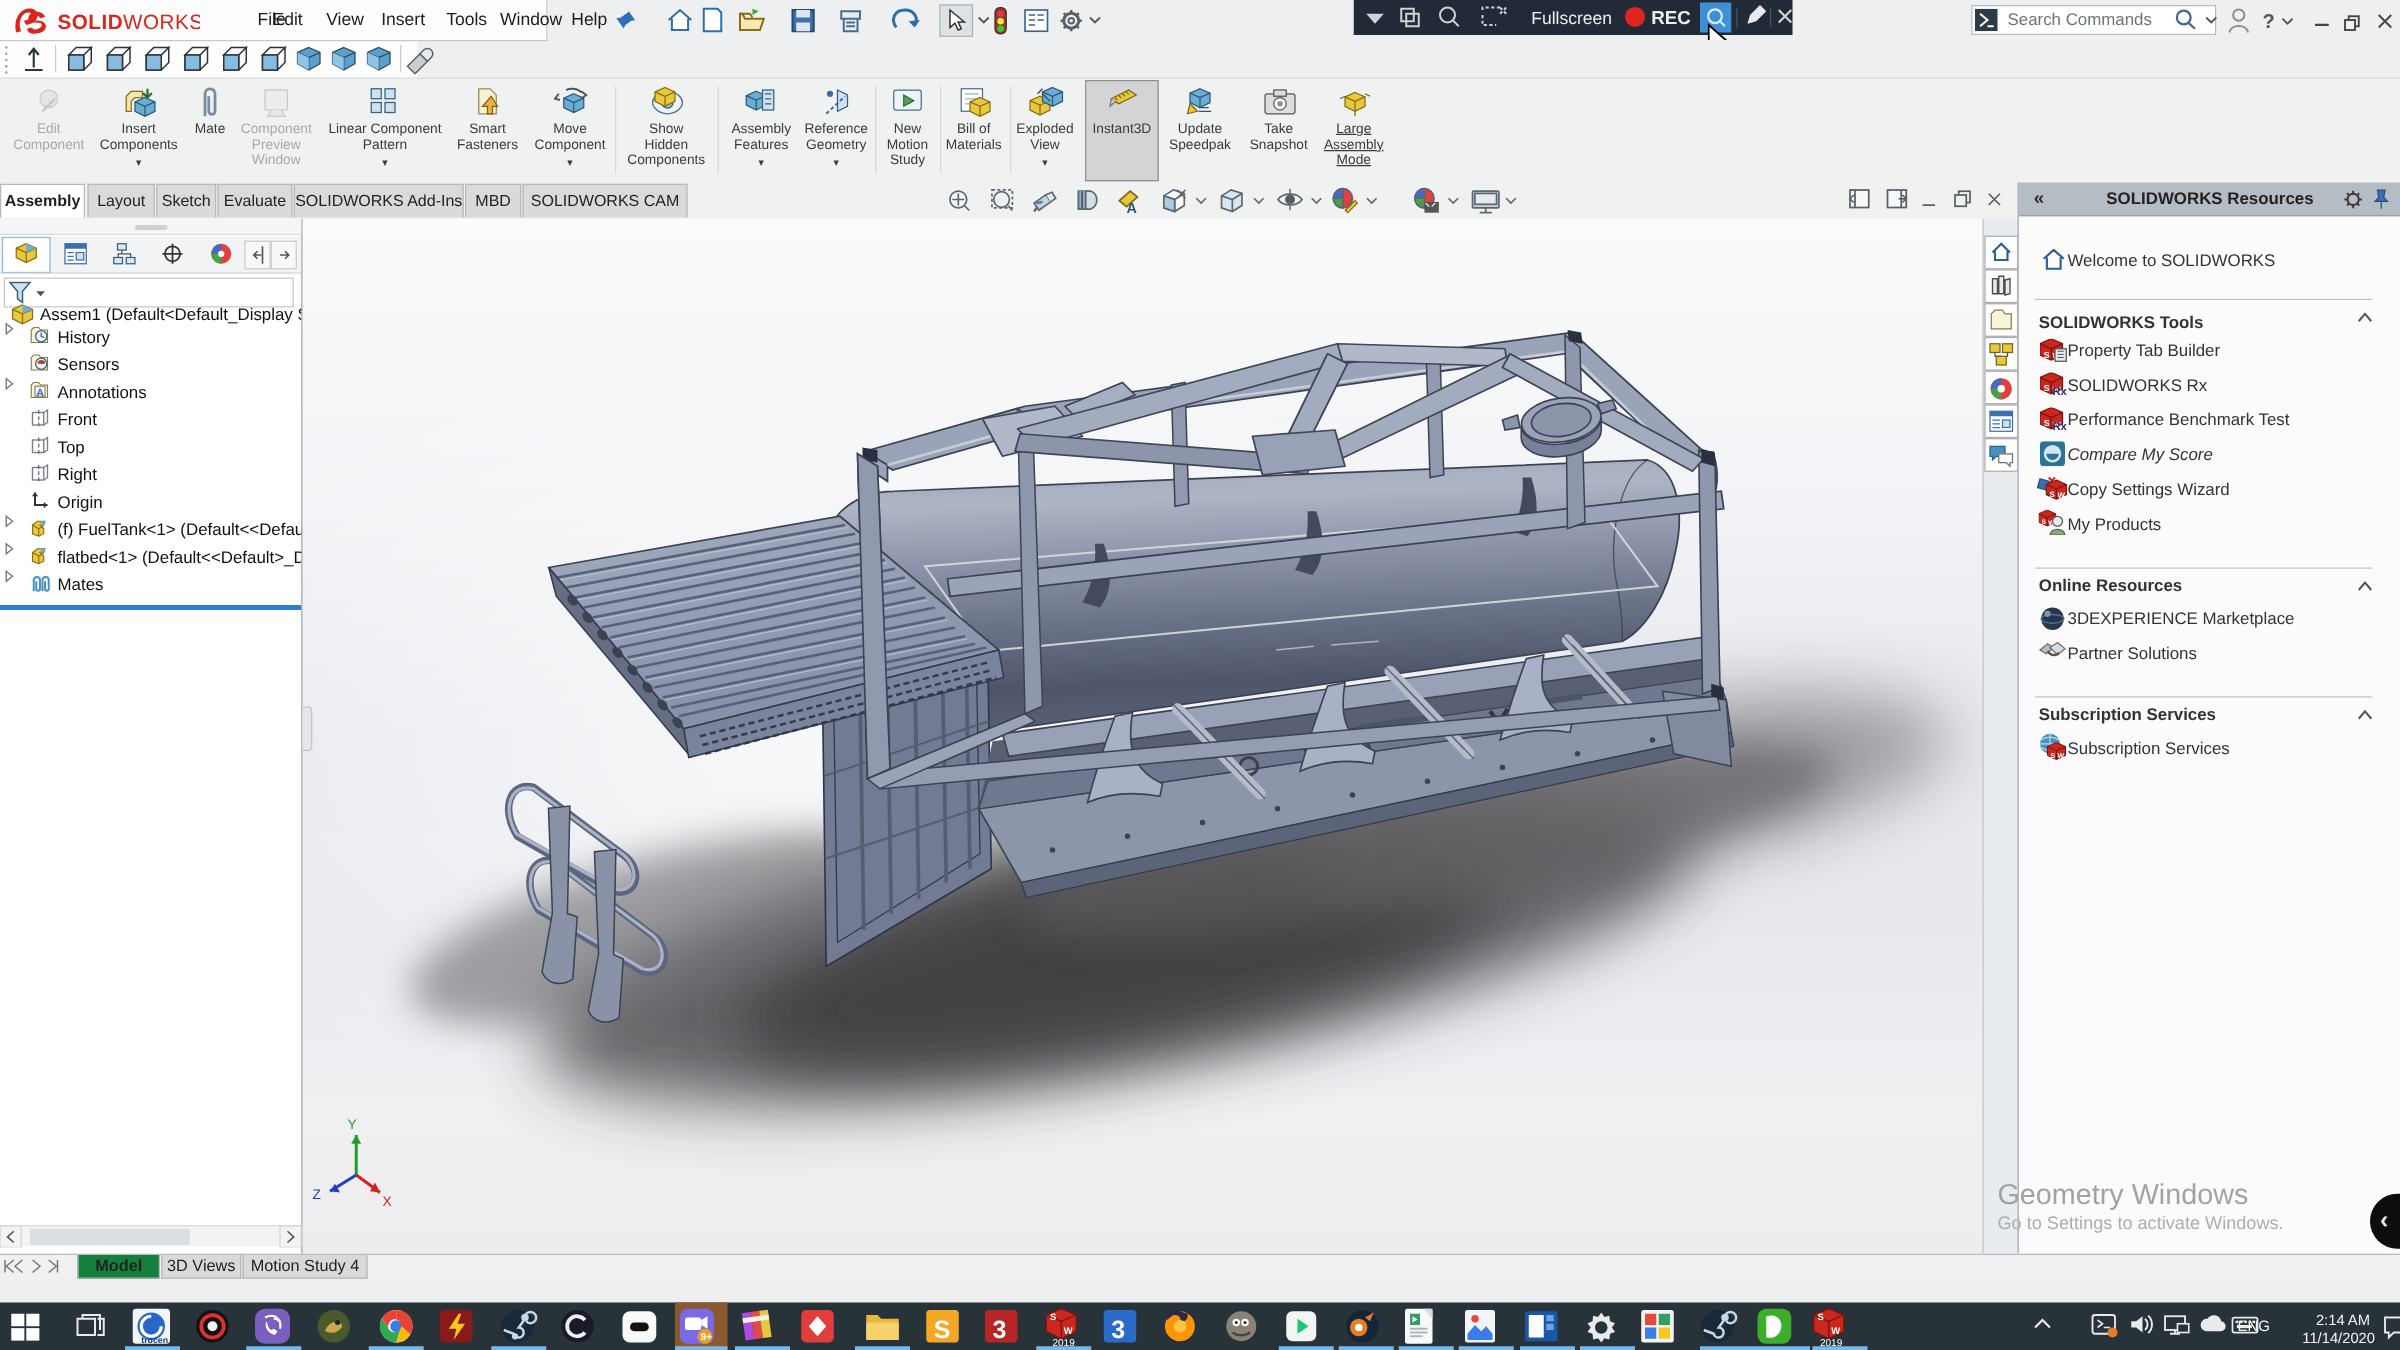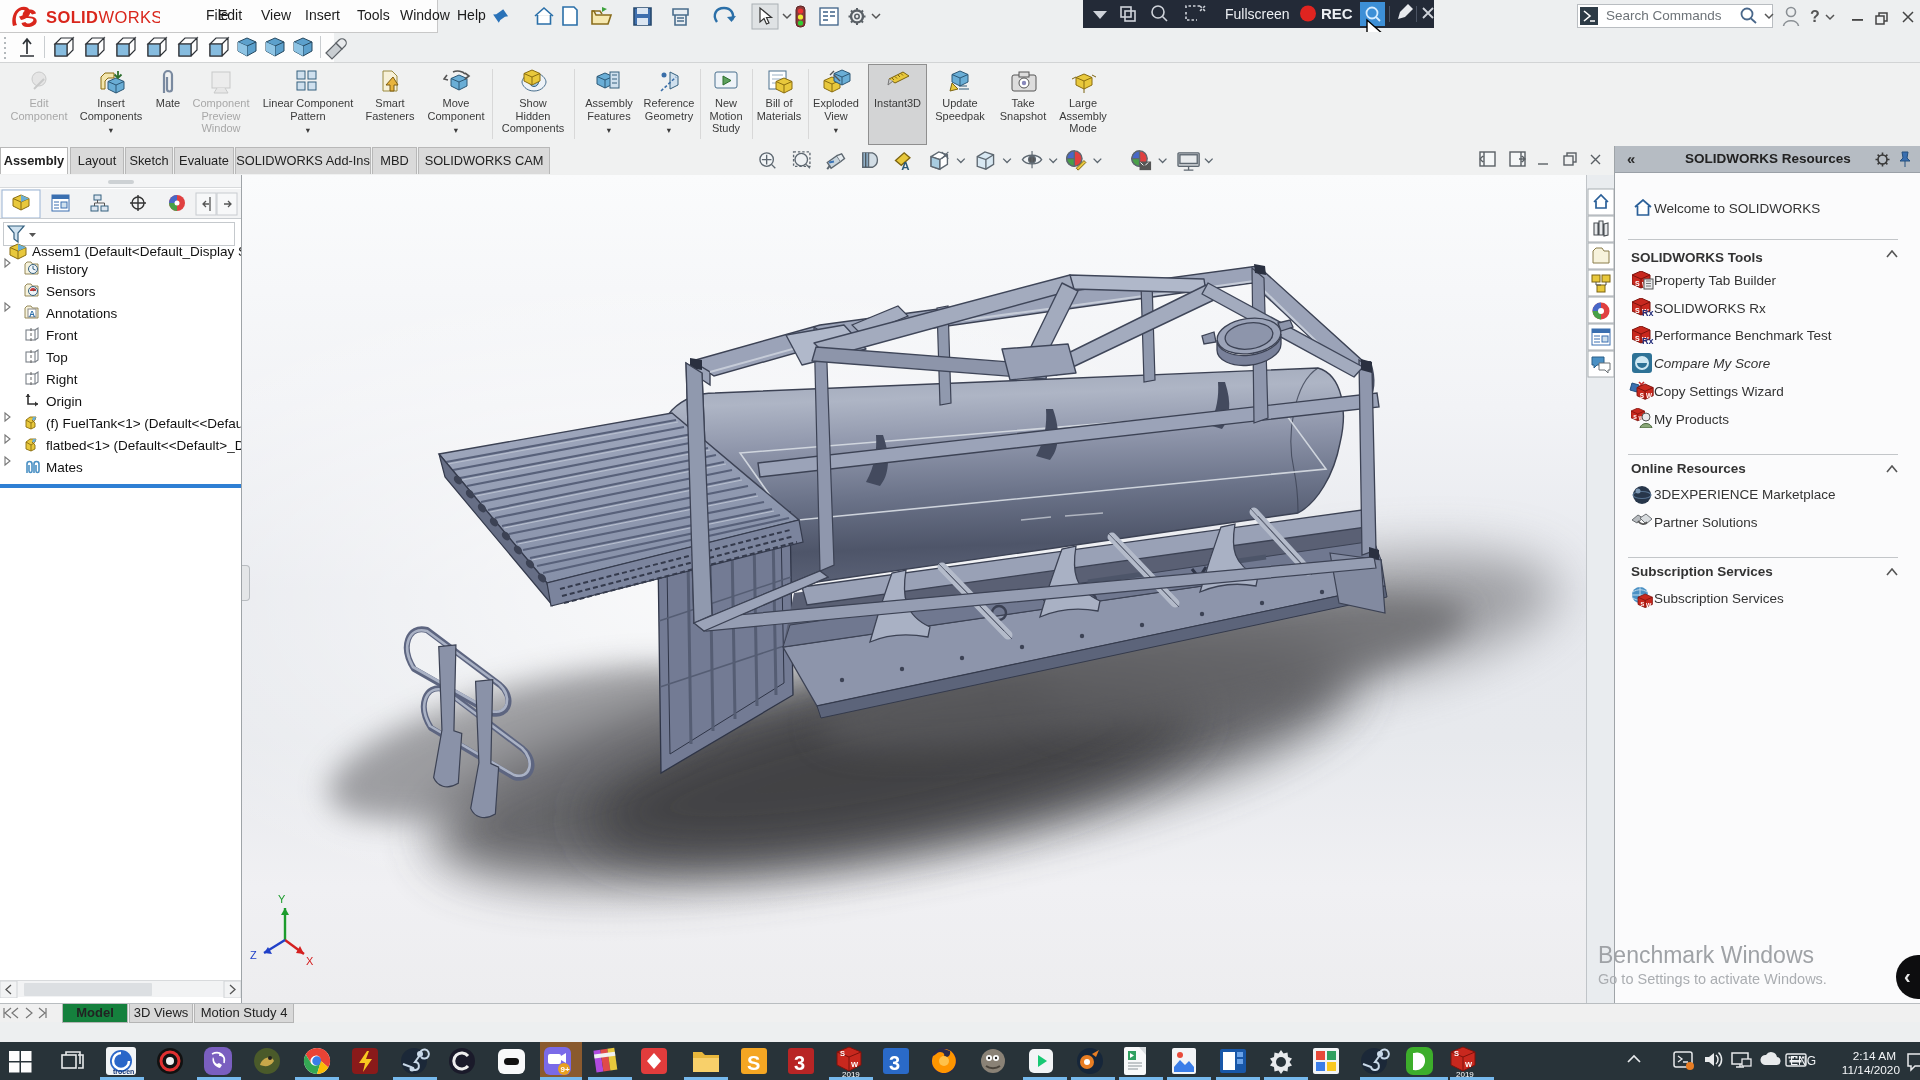--- a/index.html
+++ b/index.html
@@ -304,21 +304,21 @@
           </svg>
       </div>Update<br>Speedpak</div>
     <div class="rbtn" style="left:994px;width:58px;"><div class="ic">
       <svg width="28" height="26" viewBox="0 0 28 26">
             <rect x="2" y="6" width="24" height="16" rx="2" fill="#ddd" stroke="#555"></rect>
             <rect x="9" y="3" width="10" height="5" fill="#ddd" stroke="#555"></rect>
             <circle cx="14" cy="14" r="5" fill="#fff" stroke="#555"></circle>
             <circle cx="14" cy="14" r="2.2" fill="#88b"></circle>
           </svg>
       </div>Take<br>Snapshot</div>
-    <div class="rbtn" style="left:1052px;width:62px;"><div class="ic">
+    <div class="rbtn" style="left:1052px;width:62px;text-decoration:underline;"><div class="ic">
       <svg width="28" height="26" viewBox="0 0 28 26">
             <use href="#ycube" x="6" y="5"></use>
             <path d="M6 8 l-4 2 M22 6 l4 2 M14 20 v4" stroke="#7d6410" fill="none"></path>
           </svg>
       </div>Large<br>Assembly<br>Mode</div>
   </div>
   <div id="tabrow">
     <div class="tab active" style="left:0px;width:68px;">Assembly</div>
     <div class="tab" style="left:70px;width:54px;">Layout</div>
     <div class="tab" style="left:125px;width:48px;">Sketch</div>
@@ -640,21 +640,21 @@
           <path d="M62,779 l-8 -1 l4 -7 Z" fill="#d42020" stroke="none"></path>
         <path d="M43,765 L22,778" stroke="#2040c8"></path>
           <path d="M22,778 l8 1 l-4 -7 Z" fill="#2040c8" stroke="none"></path>
         <text x="36" y="728" font-size="11" fill="#1c9c2c" stroke="none" font-family="Liberation Sans">Y</text>
         <text x="64" y="790" font-size="11" fill="#d42020" stroke="none" font-family="Liberation Sans">X</text>
         <text x="8" y="784" font-size="11" fill="#2040c8" stroke="none" font-family="Liberation Sans">Z</text>
       </g>
     </svg>
   </div>
 
-  <div class="abs" style="left:1598px;top:942px;width:320px;font-size:23px;color:#9fa2a6;z-index:6;">Benchmark Windows</div>
+  <div class="abs" style="left:1598px;top:942px;width:320px;font-size:23px;color:#9fa2a6;z-index:6;">Geometry Windows</div>
   <div class="abs" style="left:1598px;top:971px;width:330px;font-size:14.5px;color:#aaadb1;z-index:6;">Go to Settings to activate Windows.</div>
   <div class="abs" style="left:1896px;top:955px;width:44px;height:44px;border-radius:50%;background:#0d0d0f;z-index:7;"></div>
   <div class="abs" style="left:1904px;top:965px;font-size:20px;color:#e8e8e8;z-index:8;font-weight:bold;">‹</div>
   <div id="lpanel">
     <div class="abs" style="left:0;top:0;width:241px;height:13px;background:#f4f5f6;border-bottom:1px solid #d8dadc;"></div>
     <div class="abs" style="left:108px;top:5px;width:26px;height:4px;background:#cdd1d4;border-radius:2px;"></div>
 
     <svg class="abs" style="left:0;top:14px;" width="241" height="30" viewBox="0 0 241 30">
       <rect x="0" y="0" width="241" height="29" fill="#f2f3f4"></rect>
       <rect x="2" y="1" width="38" height="28" fill="#fff" stroke="#9ab4d4" stroke-width="1"></rect>

